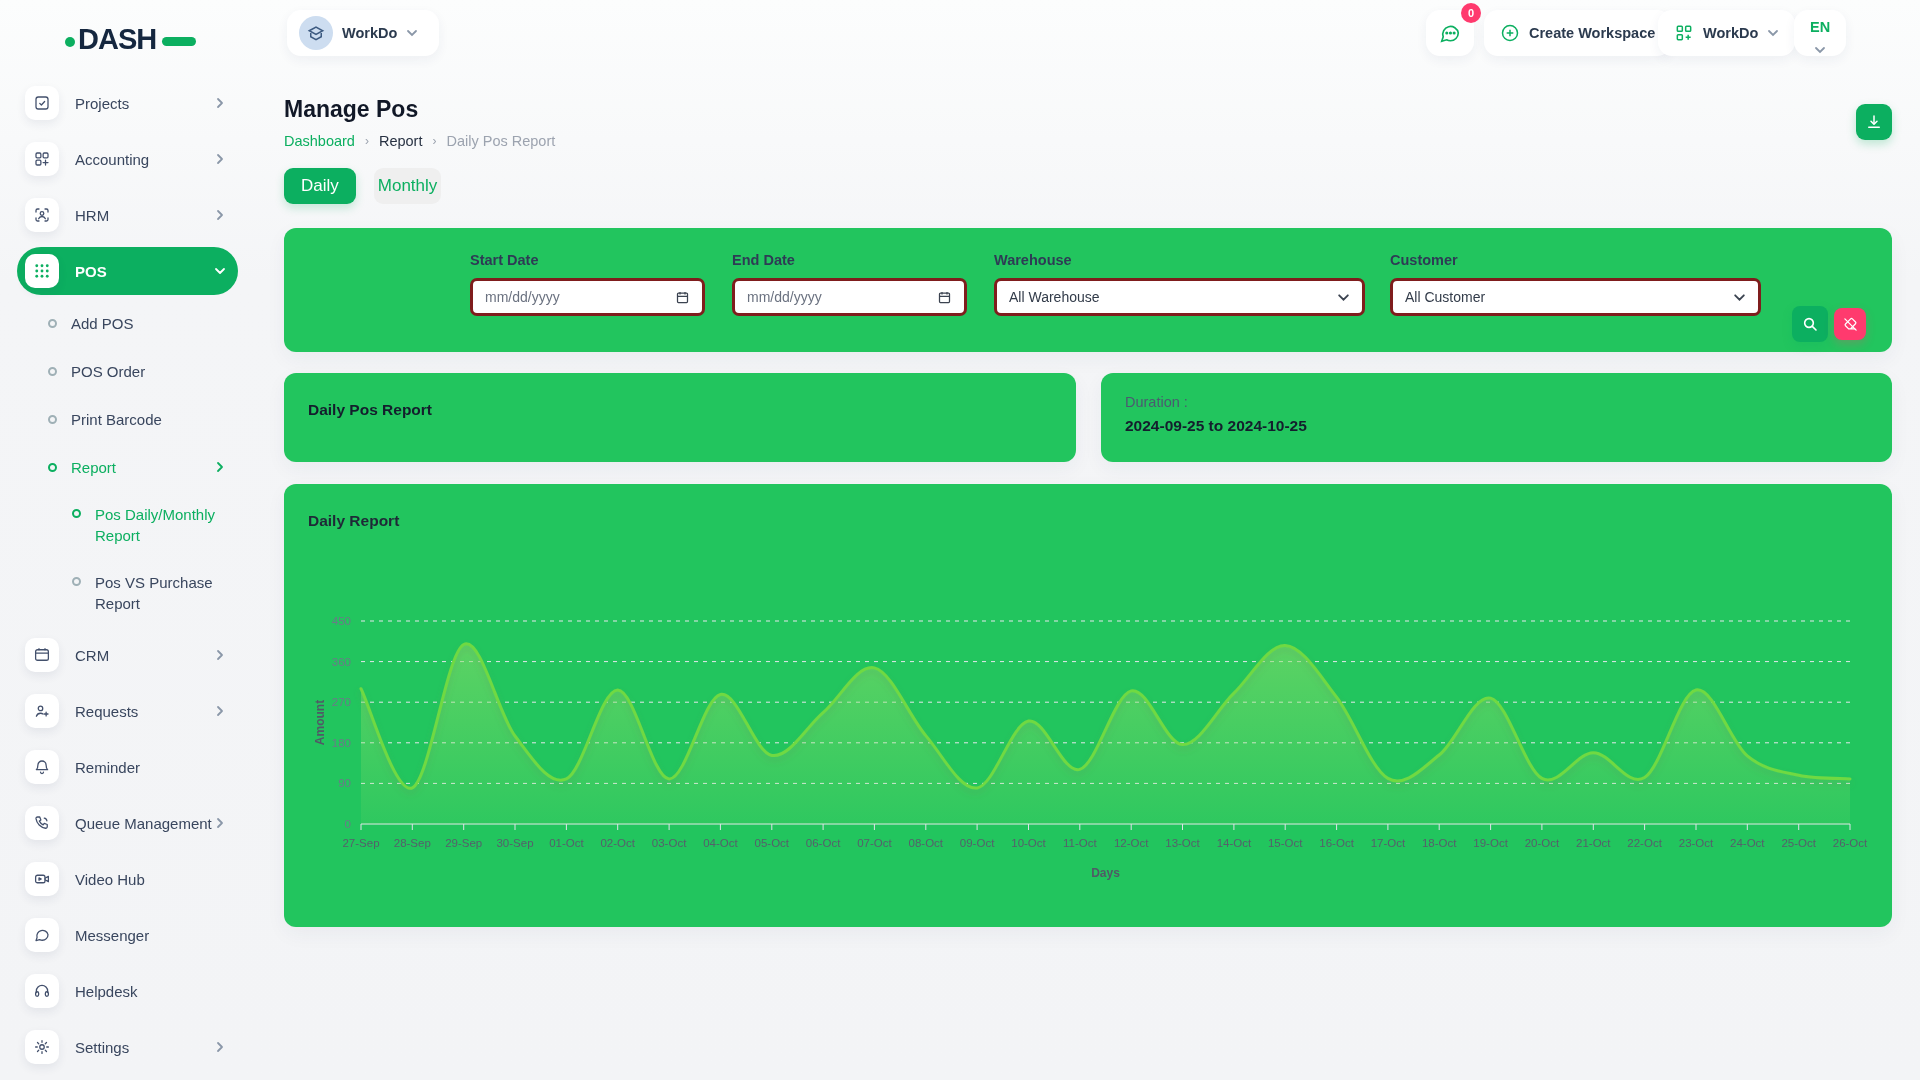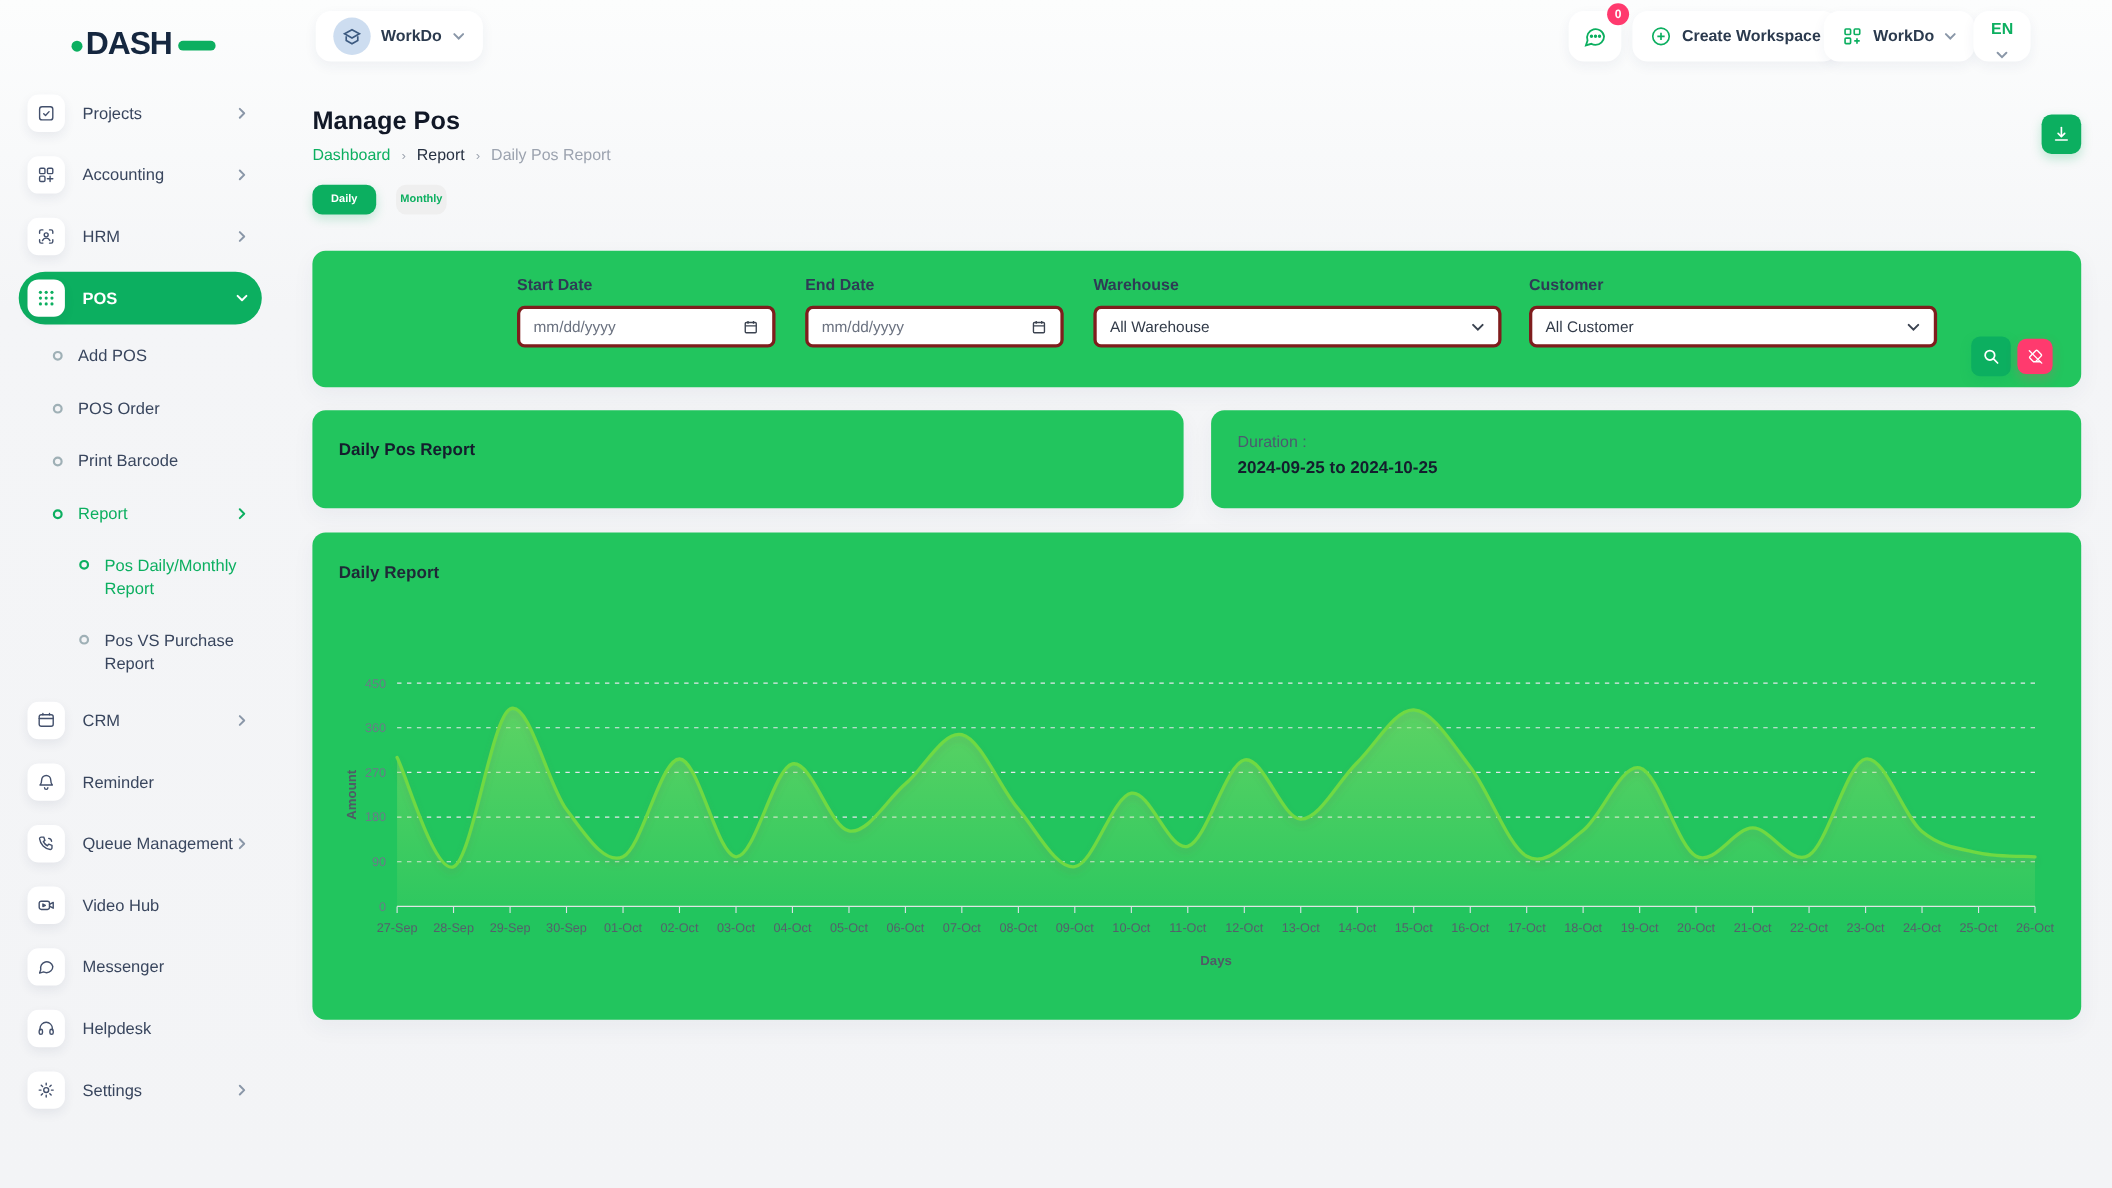--- a/index.html
+++ b/index.html
@@ -9,21 +9,21 @@
     background:linear-gradient(180deg,#fcfdfd 0%,#f4f5f7 26%,#f3f4f6 100%);
     color:#2b3a4e; overflow:hidden; position:relative;
   }
   .canvas { position:absolute; inset:0; width:1920px; height:1080px; }
 
   
   .logo { position:absolute; left:64px; top:20px; width:136px; height:38px; }
   .pill {
     position:absolute; top:10px; height:46px; background:#fff; border-radius:14px;
     box-shadow:0 4px 12px rgba(34,56,96,.06); display:flex; align-items:center;
-    gap:9px; padding:0 16px; font-size:14.5px; font-weight:600; color:#2b3a4e; cursor:pointer;justify-content:center;
+    gap:9px; padding:0 16px; font-size:14.5px; font-weight:600; color:#2b3a4e; cursor:pointer;
   }
   .ws-pill { left:287px; width:152px; padding:0 12px; }
   .avatar { width:34px; height:34px; border-radius:50%; background:#cdddf0; display:flex; align-items:center; justify-content:center; }
   .chev { width:12px; height:12px; flex:0 0 auto; }
   .chat-pill { left:1426px; width:48px; justify-content:center; padding:0; }
   .badge {
     position:absolute; top:-7px; right:-7px; min-width:20px; height:20px; border-radius:10px;
     background:#ff3a6e; color:#fff; font-size:11px; font-weight:700;
     display:flex; align-items:center; justify-content:center; padding:0 5px;
   }
@@ -61,21 +61,21 @@
   .crumbs .c0 { color:#0CAF60; cursor:pointer; }
   .crumbs .c1 { color:#273142; }
   .crumbs .c2 { color:#9ca3af; }
   .crumbs .sep { color:#9ca3af; font-size:12px; }
   .dl-btn {
     position:absolute; right:0; top:104px; width:36px; height:36px; border-radius:9px;
     background:#0CAF60; border:none; display:flex; align-items:center; justify-content:center; cursor:pointer;
     box-shadow:0 4px 10px rgba(12,175,96,.25);
   }
   .tabs { position:absolute; left:0; top:168px; display:flex; align-items:center; gap:18px; }
-  .tab { font-size:10px; font-weight:700; border-radius:9px; padding:8px 17px; cursor:pointer; }
+  .tab { font-size:17px; font-weight:400; border-radius:9px; padding:8px 17px; cursor:pointer; }
   .tab.on { background:#0CAF60; color:#fff; box-shadow:0 4px 10px rgba(12,175,96,.22); }
   .tab.off { color:#0CAF60; padding:8px 4px; }
 
   .card { position:absolute; background:#22c55e; border-radius:12px; box-shadow:0 7px 20px rgba(40,60,90,.05); }
   .filter-card { left:0; top:228px; width:1608px; height:124px; }
   .fgroup { position:absolute; top:24px; }
   .fgroup label { display:block; font-size:14.5px; font-weight:600; color:#2e3b55; margin-bottom:10px; }
   .finput, .fselect {
     height:38px; border:3px solid #7f1d1d; border-radius:7px; background:#fff;
     font-size:14px; color:#5b6575; display:flex; align-items:center; padding:0 12px; width:100%;
@@ -260,20 +260,33 @@
         <span class="lbl">Pos VS Purchase Report</span>
       </div>
       <div class="srow">
         <span class="iconbox">
           <svg width="18" height="18" viewBox="0 0 24 24" fill="none" stroke="#43506c" stroke-width="1.7" stroke-linecap="round" stroke-linejoin="round">
             <rect x="3.5" y="5" width="17" height="14" rx="2.5"></rect>
             <path d="M3.5 9.5h17M8 5V3.5M16 5V3.5"></path>
           </svg>
         </span>
         <span class="lbl">CRM</span>
+        <svg class="chv" viewBox="0 0 12 12">
+          <path d="M4 2l4 4-4 4" fill="none" stroke="#8a97a8" stroke-width="1.8" stroke-linecap="round" stroke-linejoin="round"></path>
+        </svg>
+      </div>
+      <div class="srow">
+        <span class="iconbox">
+          <svg width="18" height="18" viewBox="0 0 24 24" fill="none" stroke="#43506c" stroke-width="1.7" stroke-linecap="round" stroke-linejoin="round">
+            <circle cx="10" cy="8.5" r="3"></circle>
+            <path d="M4.5 19c.9-2.7 3-4 5.5-4 1.3 0 2.5.3 3.4 1"></path>
+            <path d="M17.5 13.5v5M15 16h5"></path>
+          </svg>
+        </span>
+        <span class="lbl">Requests</span>
         <svg class="chv" viewBox="0 0 12 12">
           <path d="M4 2l4 4-4 4" fill="none" stroke="#8a97a8" stroke-width="1.8" stroke-linecap="round" stroke-linejoin="round"></path>
         </svg>
       </div>
       <div class="srow">
         <span class="iconbox">
           <svg width="18" height="18" viewBox="0 0 24 24" fill="none" stroke="#43506c" stroke-width="1.7" stroke-linecap="round" stroke-linejoin="round">
             <path d="M12 4a5.5 5.5 0 0 0-5.5 5.5c0 4-1.5 5.5-2 6h15c-.5-.5-2-2-2-6A5.5 5.5 0 0 0 12 4z"></path>
             <path d="M10 18.8a2 2 0 0 0 4 0"></path>
           </svg>

